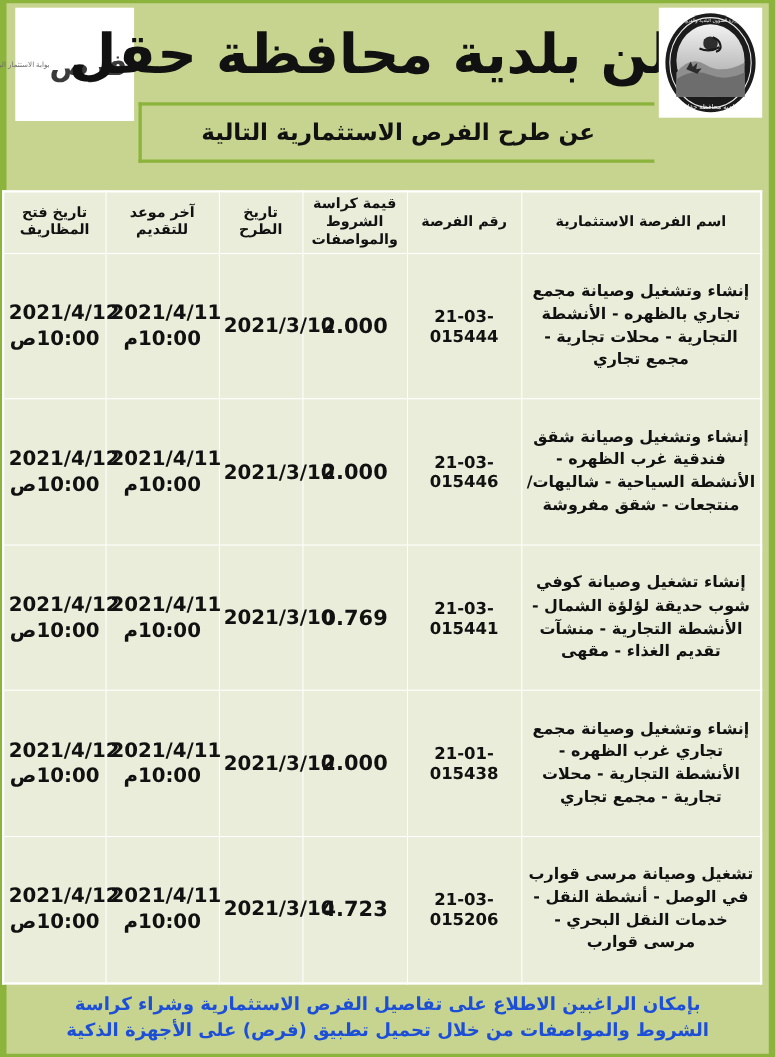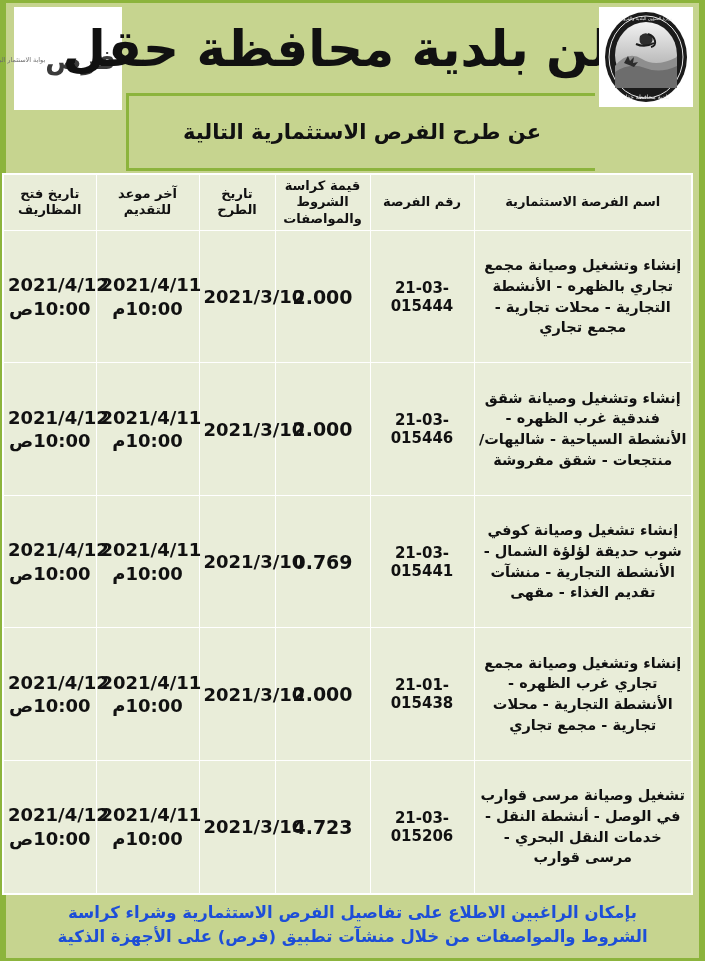--- a/index.html
+++ b/index.html
@@ -115,21 +115,21 @@
     color: #111111;
     letter-spacing: -1px;
     white-space: nowrap;
   }
 
   .subtitle-frame {
     position: absolute;
     left: 120px;
     right: 104px;
     top: 90px;
-    height: 78px;
+    height: 55px;
     border: 3px solid #8cb43c;
     border-right: none;
     box-sizing: border-box;
     display: flex;
     flex-direction: column;
     align-items: center;
     justify-content: center;
     gap: 2px;
   }
   .subtitle-line {
@@ -375,16 +375,16 @@
             <span class="d-date">2021/4/12</span>
             <span class="d-time">10:00ص</span>
           </td>
         </tr>
       </tbody>
     </table>
   </div>
 
   <div class="footer-zone">
     <div class="footer-line">بإمكان الراغبين الاطلاع على تفاصيل الفرص الاستثمارية وشراء كراسة</div>
-    <div class="footer-line">الشروط والمواصفات من خلال منشآت تطبيق (فرص) على الأجهزة الذكية</div>
+    <div class="footer-line">الشروط والمواصفات من خلال تحميل تطبيق (فرص) على الأجهزة الذكية</div>
   </div>
 
 </div>
 
 </body></html>

